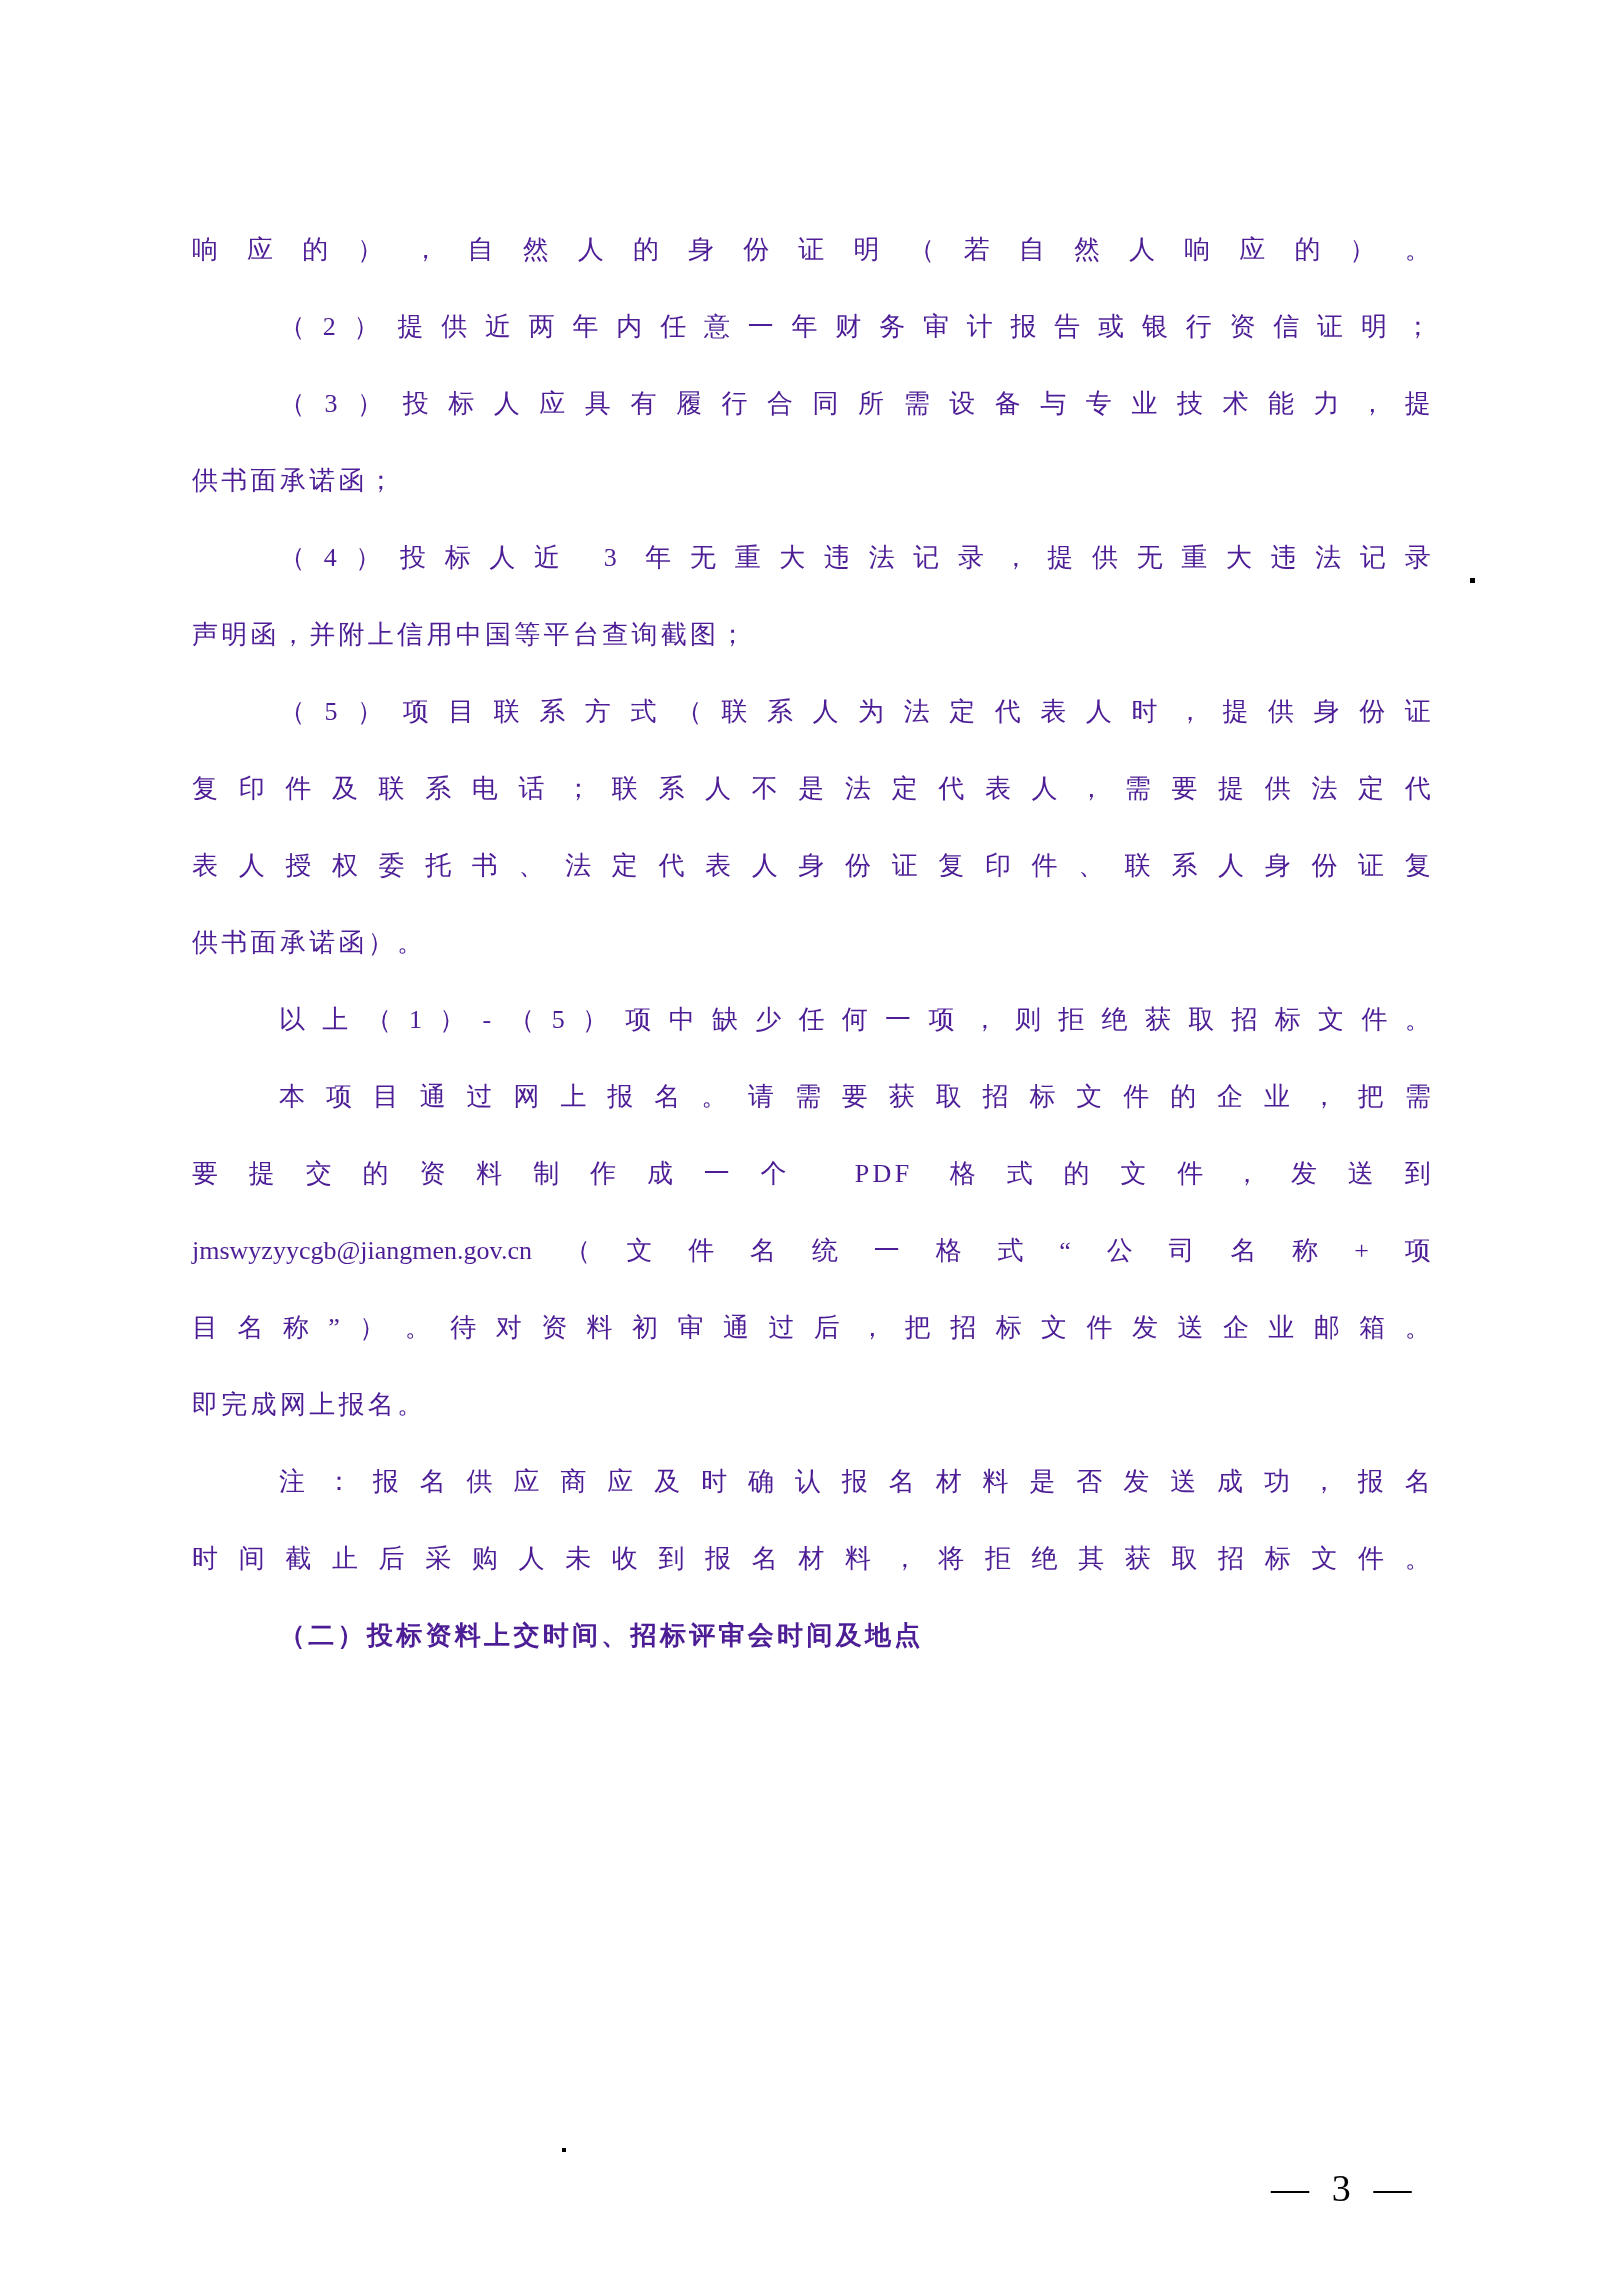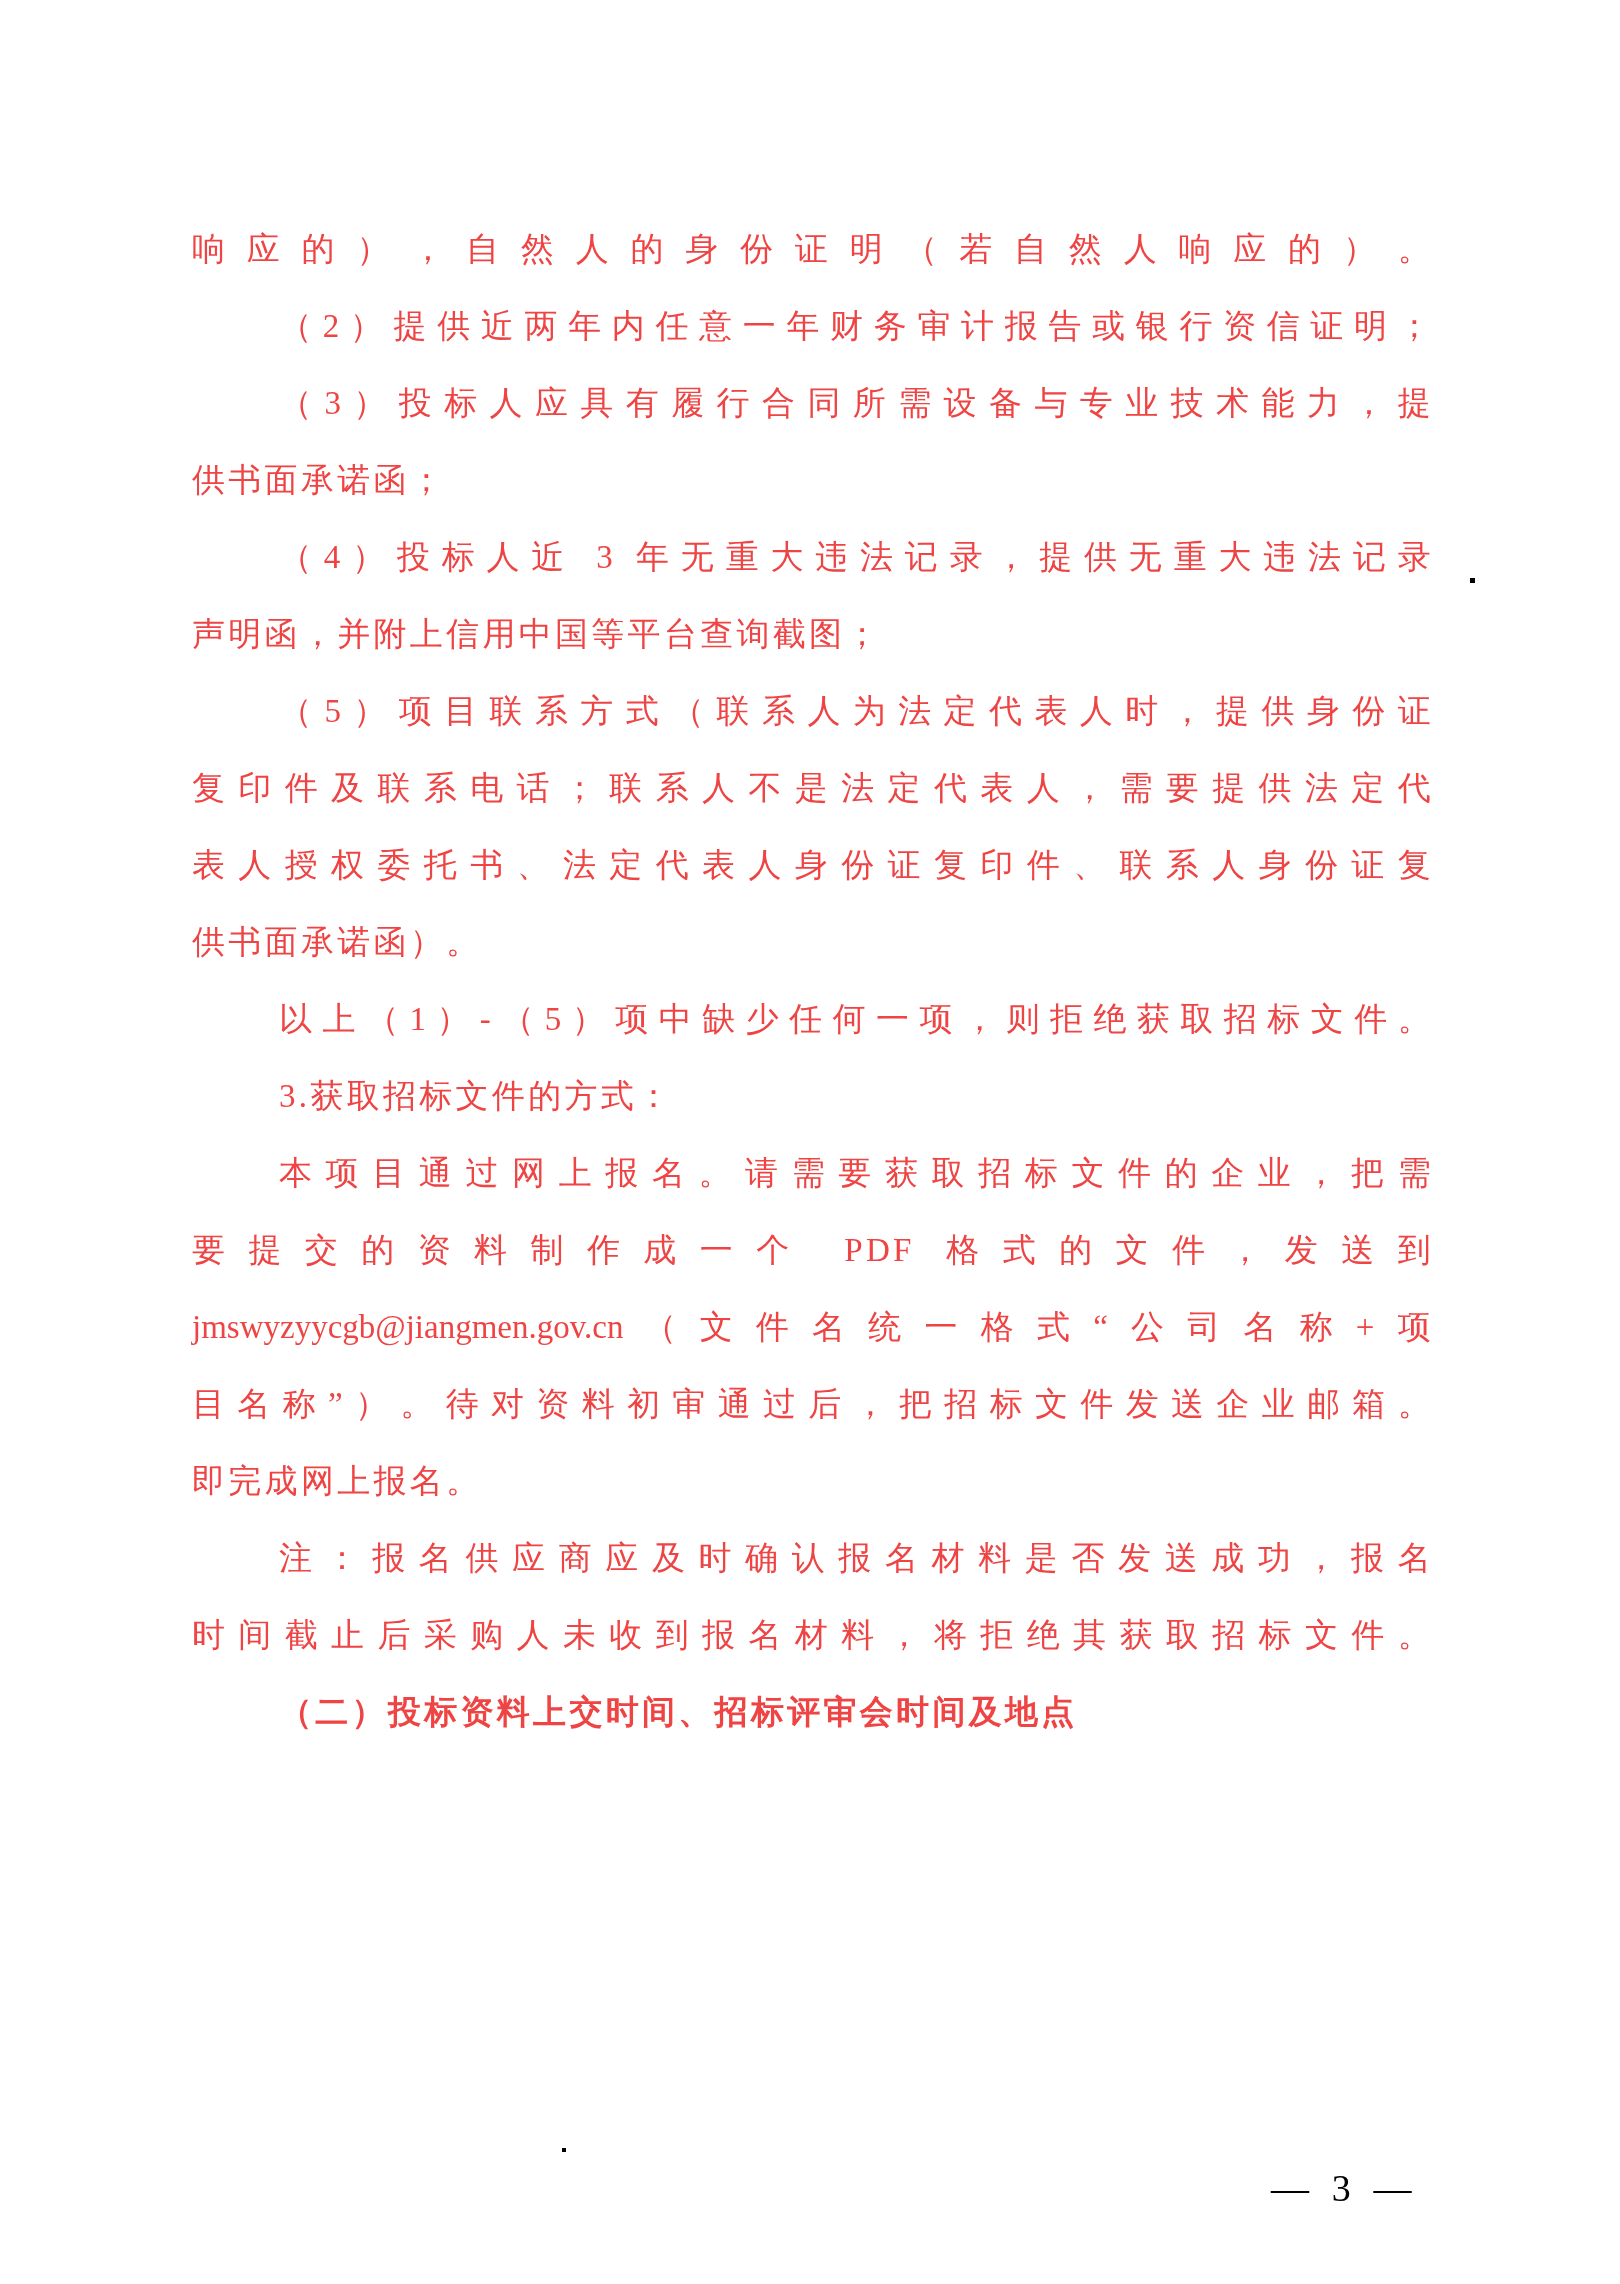--- a/index.html
+++ b/index.html
@@ -14,24 +14,24 @@
   }
   .content {
     position: absolute;
     left: 192px;
     top: 211px;
     width: 1242px;
   }
   .line {
     height: 77px;
     line-height: 77px;
-    font-size: 33px;
+    font-size: 26px;
     letter-spacing: 3.3px;
     white-space: nowrap;
-    color: #ef4444;
+    color: #4c1d95;
   }
   
   .full {
     white-space: normal;
     text-align: justify;
     text-align-last: justify;
   }
   .indent { padding-left: 87px; }
   .bold { font-weight: bold; font-family: Liberation Serif, serif; }
   .email { letter-spacing: 0px; }
@@ -60,21 +60,20 @@
     <div class="line full indent">（2）提供近两年内任意一年财务审计报告或银行资信证明；</div>
     <div class="line full indent">（3）投标人应具有履行合同所需设备与专业技术能力，提</div>
     <div class="line">供书面承诺函；</div>
     <div class="line full indent">（4）投标人近 3 年无重大违法记录，提供无重大违法记录</div>
     <div class="line">声明函，并附上信用中国等平台查询截图；</div>
     <div class="line full indent">（5）项目联系方式（联系人为法定代表人时，提供身份证</div>
     <div class="line full">复印件及联系电话；联系人不是法定代表人，需要提供法定代</div>
     <div class="line full">表人授权委托书、法定代表人身份证复印件、联系人身份证复</div>
     <div class="line">供书面承诺函）。</div>
     <div class="line full indent">以上（1）-（5）项中缺少任何一项，则拒绝获取招标文件。</div>
-    <div class="line indent">3.获取招标文件的方式：</div>
     <div class="line full indent">本项目通过网上报名。请需要获取招标文件的企业，把需</div>
     <div class="line full">要提交的资料制作成一个 PDF 格式的文件，发送到</div>
     <div class="line full">
       <span class="email">jmswyzyycgb@jiangmen.gov.cn</span><span>（文件名统一格式“公司名称+项</span>
     </div>
     <div class="line full">目名称”）。待对资料初审通过后，把招标文件发送企业邮箱。</div>
     <div class="line">即完成网上报名。</div>
     <div class="line full indent">注：报名供应商应及时确认报名材料是否发送成功，报名</div>
     <div class="line full">时间截止后采购人未收到报名材料，将拒绝其获取招标文件。</div>
     <div class="line indent bold">（二）投标资料上交时间、招标评审会时间及地点</div>

